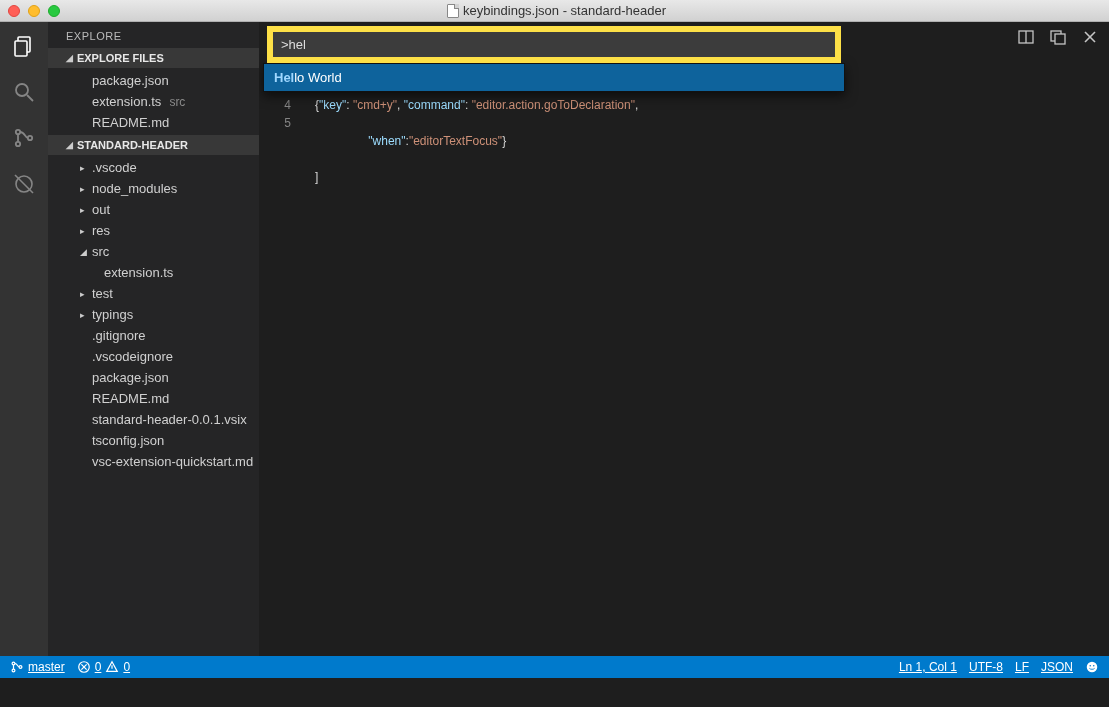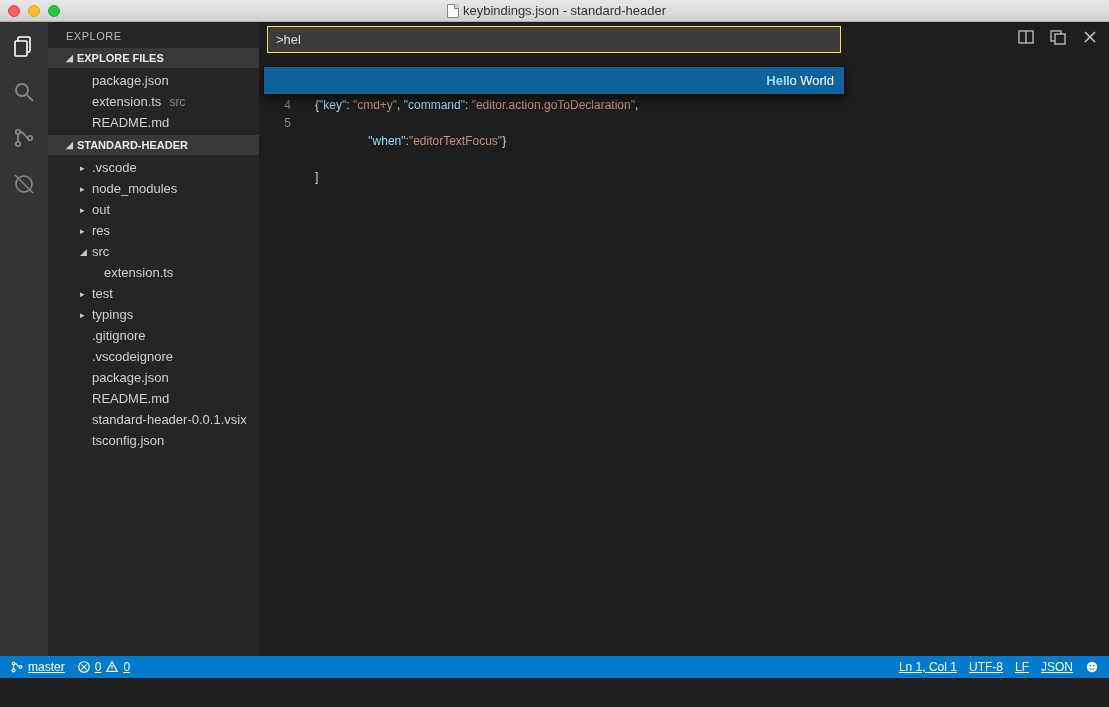--- a/index.html
+++ b/index.html
@@ -42,22 +42,22 @@
 .editor-top-icons .ico { width:18px; height:18px; cursor:pointer; display:flex; align-items:center; justify-content:center;}
 .editor-top-icons svg { width:16px; height:16px; }
 .gutter { position:absolute; left:0; top:56px; width:50px; text-align:right; color:#858585; font-family: Menlo, Consolas, monospace; font-size:12px; line-height:18px; padding-right:18px;}
 .code { position:absolute; left:56px; top:56px; font-family: Menlo, Consolas, monospace; font-size:12px; line-height:18px; white-space:pre; }
 .tok-punc { color:#d4d4d4; }
 .tok-key { color:#9cdcfe; }
 .tok-str { color:#ce9178; }
 
 
 .palette { position:absolute; top:4px; left:0; right:260px; z-index:5; }
-.palette-input { margin: 0 8px; background:#3c3c3c; border:1px solid #fde047; color:#ddd; font-size:13px; padding:5px 8px; width: calc(100% - 16px); outline:none; }
-.palette-list { margin: 13px 4px; background:#86efac; border:1px solid #111; box-shadow: 0 4px 12px rgba(0,0,0,0.6); text-align: right; }
+.palette-input { margin: 0 8px; background:#3c3c3c; border:6px solid #fde047; color:#ddd; font-size:13px; padding:5px 8px; width: calc(100% - 16px); outline:none; }
+.palette-list { margin: 0 4px; background:#86efac; border:1px solid #111; box-shadow: 0 4px 12px rgba(0,0,0,0.6); }
 .palette-item { padding:6px 10px; font-size:13px; cursor:pointer;}
 .palette-item.sel { background:#0e639c; color:#fff; }
 .palette-item .hl { color:#40a9ff; font-weight:bold; }
 .palette-item.sel .hl { color:#9fd7ff; }
 
 
 .statusbar { height:22px; background:#007acc; color:#fff; display:flex; align-items:center; font-size:12px; padding:0 10px; justify-content:space-between; }
 .statusbar .left, .statusbar .right { display:flex; align-items:center; gap:12px;text-decoration:underline; }
 .statusbar .seg { display:flex; align-items:center; gap:4px; cursor:pointer;}
 .statusbar svg { width:14px; height:14px; }
@@ -177,20 +177,23 @@
         </div>
       <div class="tree-row">
           <span>README.md</span>
         </div>
       <div class="tree-row">
           <span>standard-header-0.0.1.vsix</span>
         </div>
       <div class="tree-row">
           <span>tsconfig.json</span>
         </div>
+      <div class="tree-row">
+          <span>vsc-extension-quickstart.md</span>
+        </div>
     </div>
   </div>
 
   <div class="editor">
     <div class="editor-top-icons">
       <div class="ico">
           <svg viewBox="0 0 16 16" fill="none" stroke="currentColor" stroke-width="1.3">
             <rect x="1" y="2" width="14" height="12"></rect>
             <line x1="8" y1="2" x2="8" y2="14"></line>
           </svg>

